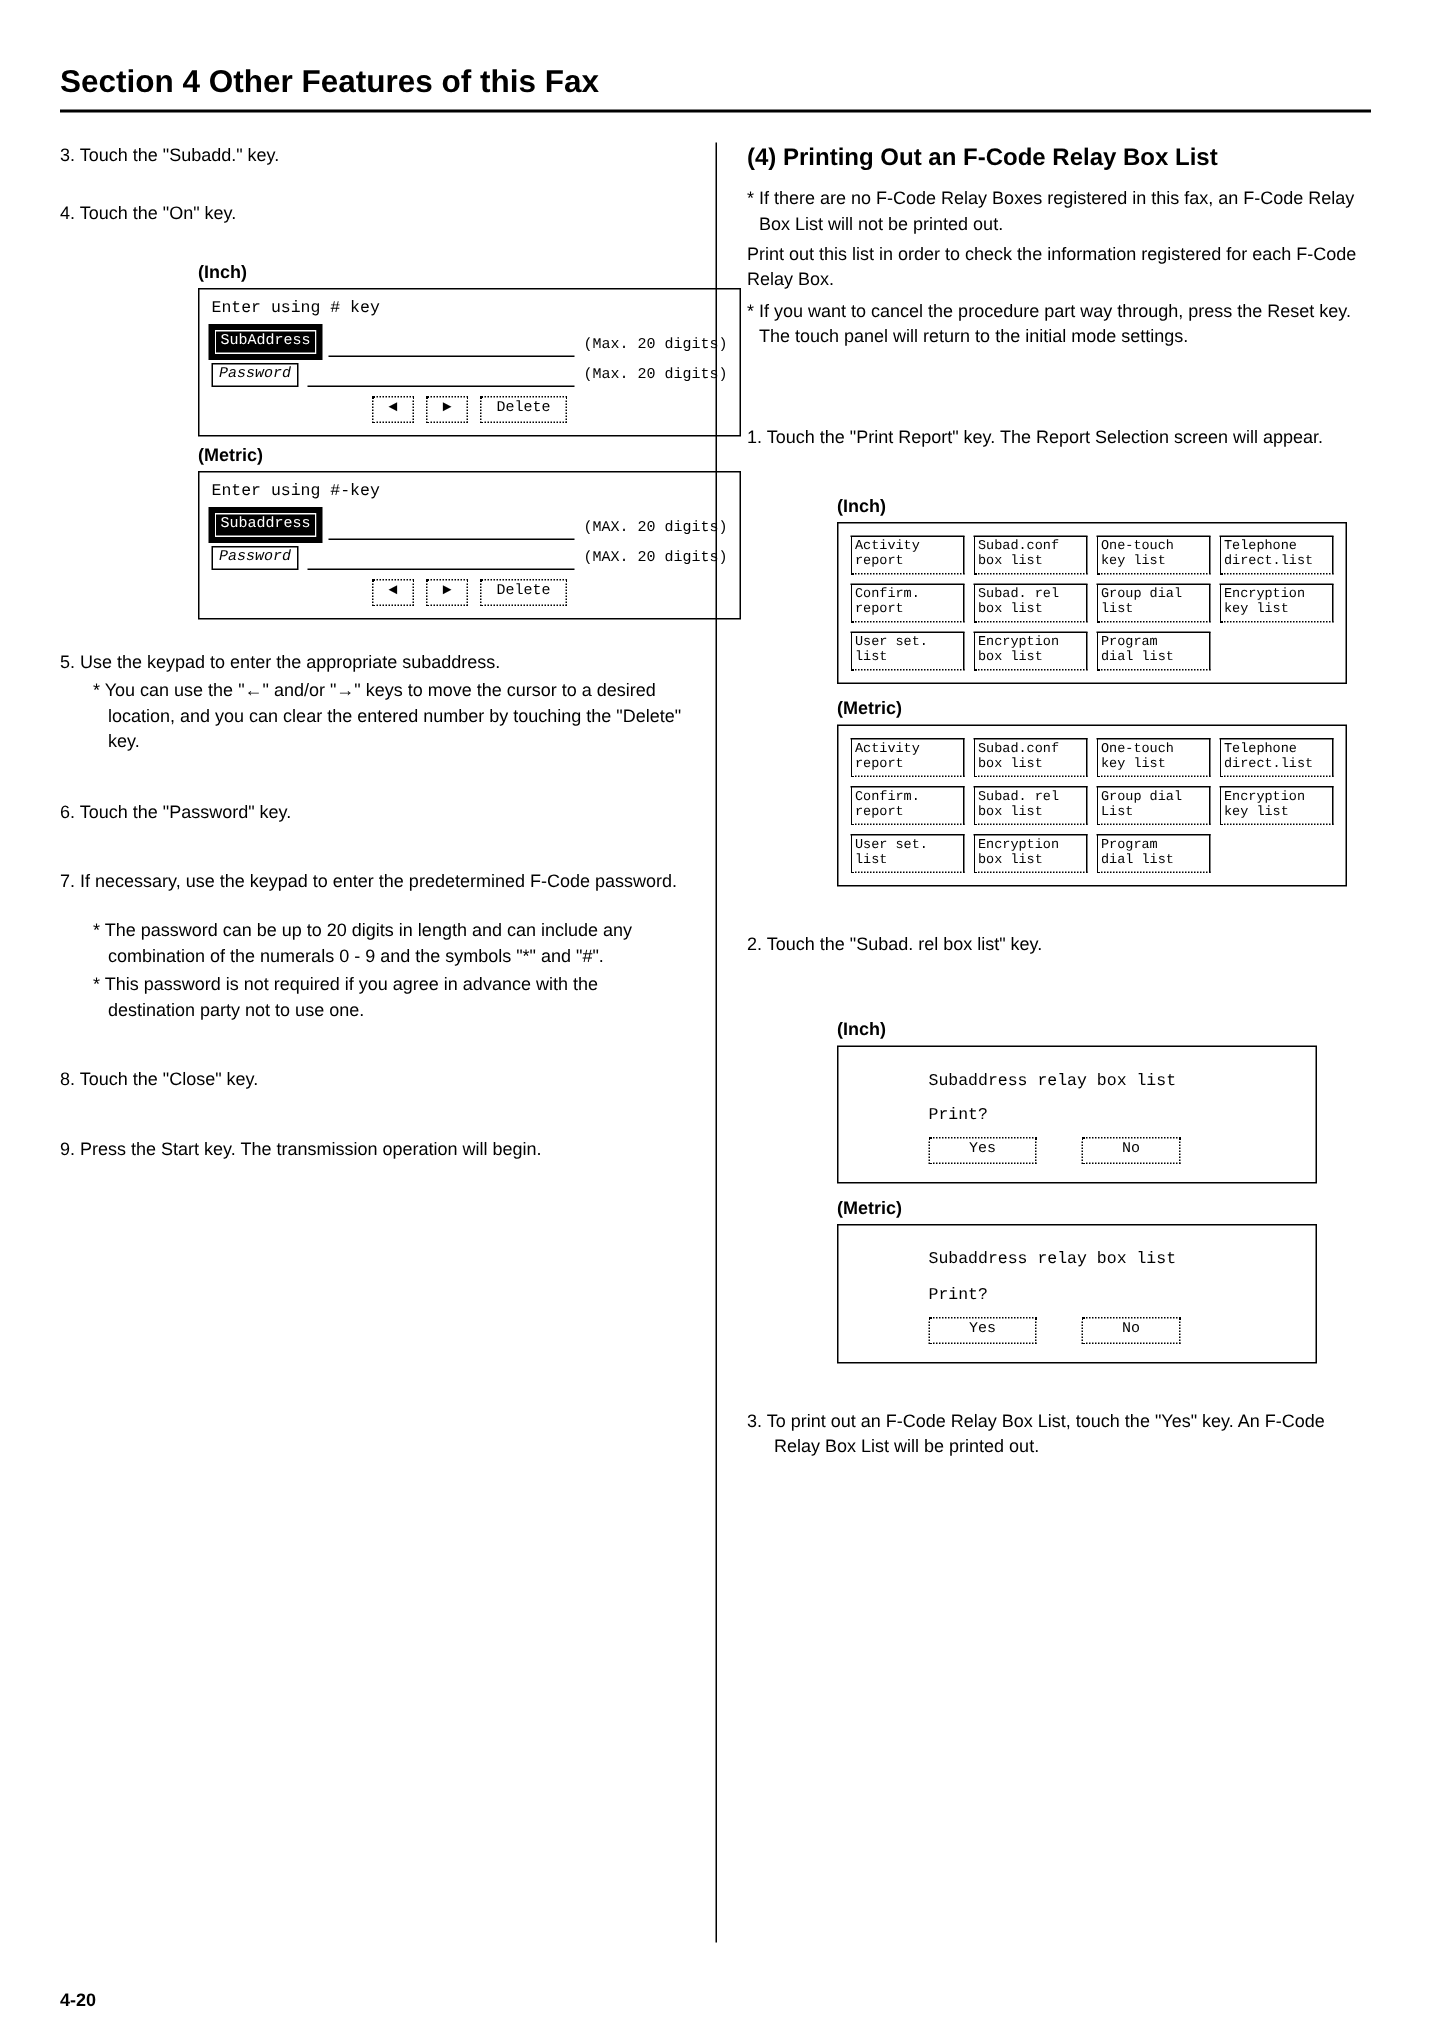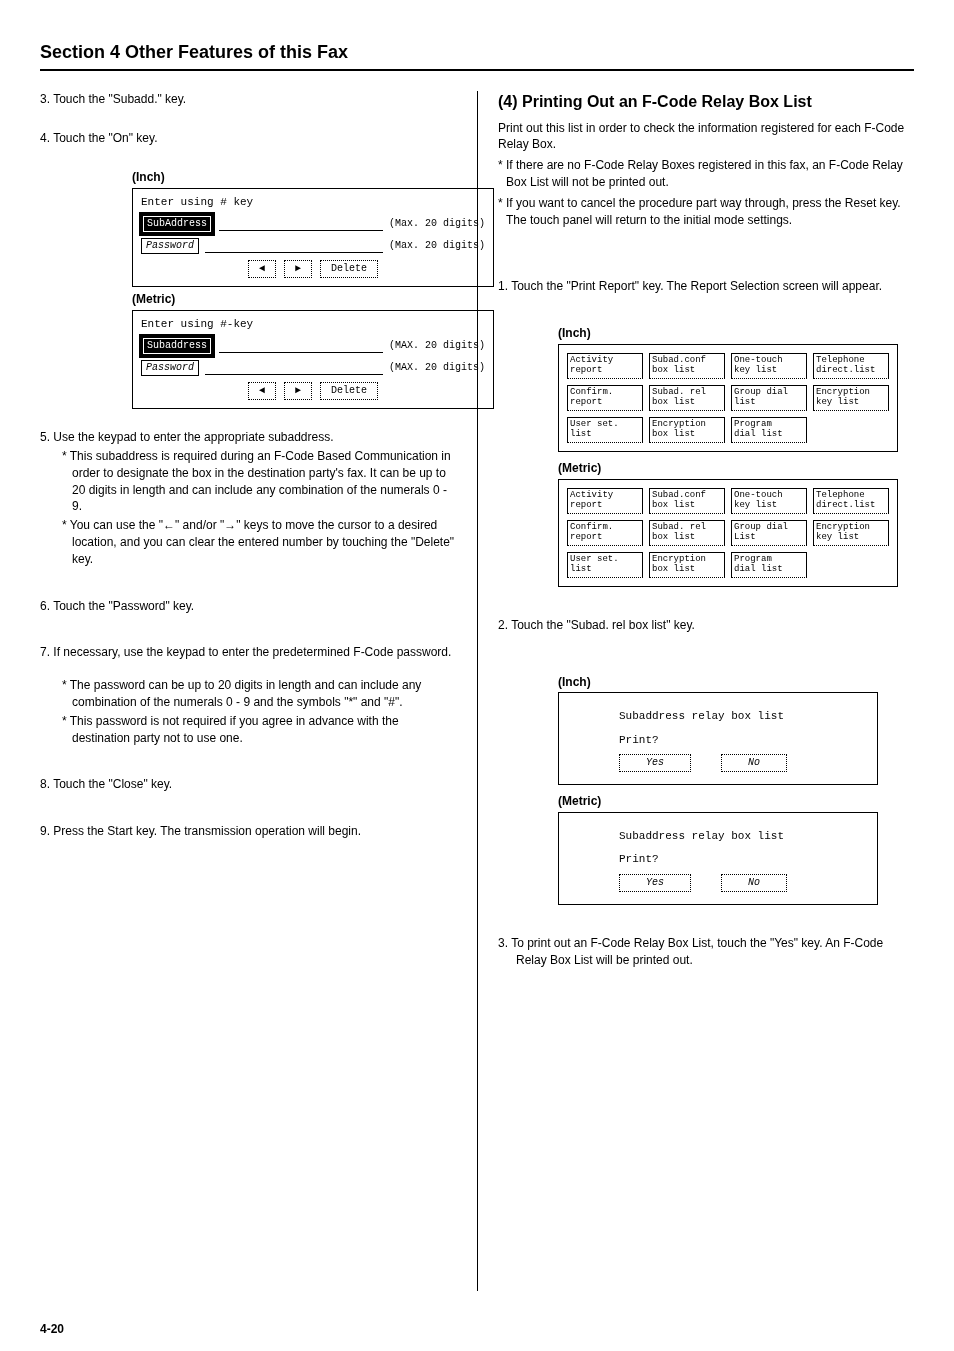--- a/index.html
+++ b/index.html
@@ -7,21 +7,21 @@
     font-family: Arial, Helvetica, sans-serif;
     font-size: 12px;
     color: #000;
     background: #fff;
     width: 954px;
     margin: 0 auto;
     padding: 40px 40px 20px 40px;
     line-height: 1.4;
   }
   .section-title {
-    font-size: 18px;
+    font-size: 21px;
     font-weight: bold;
     border-bottom: 2px solid #000;
     padding-bottom: 4px;
     margin-bottom: 20px;
   }
   .columns {
     display: flex;
     gap: 0;
   }
   .col {
@@ -58,21 +58,21 @@
     border: 1px solid #000;
     width: 362px;
     margin-left: 92px;
     padding: 6px 8px 8px 8px;
     font-family: "Courier New", monospace;
     font-size: 11px;
     margin-bottom: 4px;
   }
   .screen-row {
     display: flex;
-    align-items: center;
+    align-items: flex-end;
     margin: 4px 0;
     gap: 6px;
   }
   .chip {
     border: 1px solid #000;
     padding: 1px 4px;
     font-size: 10px;
     line-height: 1.2;
     background:#fff;
     font-style:italic;
@@ -140,21 +140,20 @@
     margin-left:60px;
     padding:16px 12px 12px 60px;
     font-family:"Courier New", monospace;
     font-size:11px;
     margin-bottom:6px;
   }
   .print-box .row-btns{
     display:flex;
     gap:30px;
     margin-top:6px;
-    font-style:italic;
   }
   .page-num {
     font-size:12px;
     font-weight:bold;
     margin-top:30px;
   }
   .para { margin-bottom:4px; }
   .step-block { margin-bottom:30px; }
 </style>
 </head>
@@ -204,43 +203,42 @@
       </div>
       <div class="btn-row">
         <span class="arrow-btn">◄</span>
         <span class="arrow-btn">►</span>
         <span class="del-btn">Delete</span>
       </div>
     </div>
 
     <div class="step-block" style="margin-top:20px;">
       <div class="step" style="margin-bottom:0;">5. Use the keypad to enter the appropriate subaddress.</div>
-      <div class="sub">* This subaddress is required during an F-Code Based Communication in order to designate the box in the destination party's fax. It can be up to 20 digits in length and can include any combination of the numerals 0 - 9.</div>
       <div class="sub">* You can use the "←" and/or "→" keys to move the cursor to a desired location, and you can clear the entered number by touching the "Delete" key.</div>
     </div>
 
     <div class="step step-block">6. Touch the "Password" key.</div>
 
     <div class="step-block">
       <div class="step" style="margin-bottom:16px;">7. If necessary, use the keypad to enter the predetermined F-Code password.</div>
       <div class="sub">* The password can be up to 20 digits in length and can include any combination of the numerals 0 - 9 and the symbols "*" and "#".</div>
       <div class="sub">* This password is not required if you agree in advance with the destination party not to use one.</div>
     </div>
 
     <div class="step-block">
       <div class="step" style="margin-bottom:0;">8. Touch the "Close" key.</div>
     </div>
 
     <div class="step">9. Press the Start key. The transmission operation will begin.</div>
   </div>
 
   <div class="col col-right">
     <div class="sub-heading">(4) Printing Out an F-Code Relay Box List</div>
+    <div class="para" style="padding-left:8px;text-indent:-8px;">* If there are no F-Code Relay Boxes registered in this fax, an F-Code Relay Box List will not be printed out.</div>
     <div class="para">Print out this list in order to check the information registered for each F-Code Relay Box.</div>
-    <div class="para" style="padding-left:8px;text-indent:-8px;">* If there are no F-Code Relay Boxes registered in this fax, an F-Code Relay Box List will not be printed out.</div>
     <div class="para" style="padding-left:8px;text-indent:-8px;margin-bottom:50px;">* If you want to cancel the procedure part way through, press the Reset key. The touch panel will return to the initial mode settings.</div>
 
     <div class="step step-block">1. Touch the "Print Report" key. The Report Selection screen will appear.</div>
 
     <div class="unit-label2">(Inch)</div>
     <div class="report-grid" id="grid-inch">
         <div class="report-btn" style="white-space: pre-line;">Activity
 report</div>
         <div class="report-btn" style="white-space: pre-line;">Subad.conf
 box list</div>

